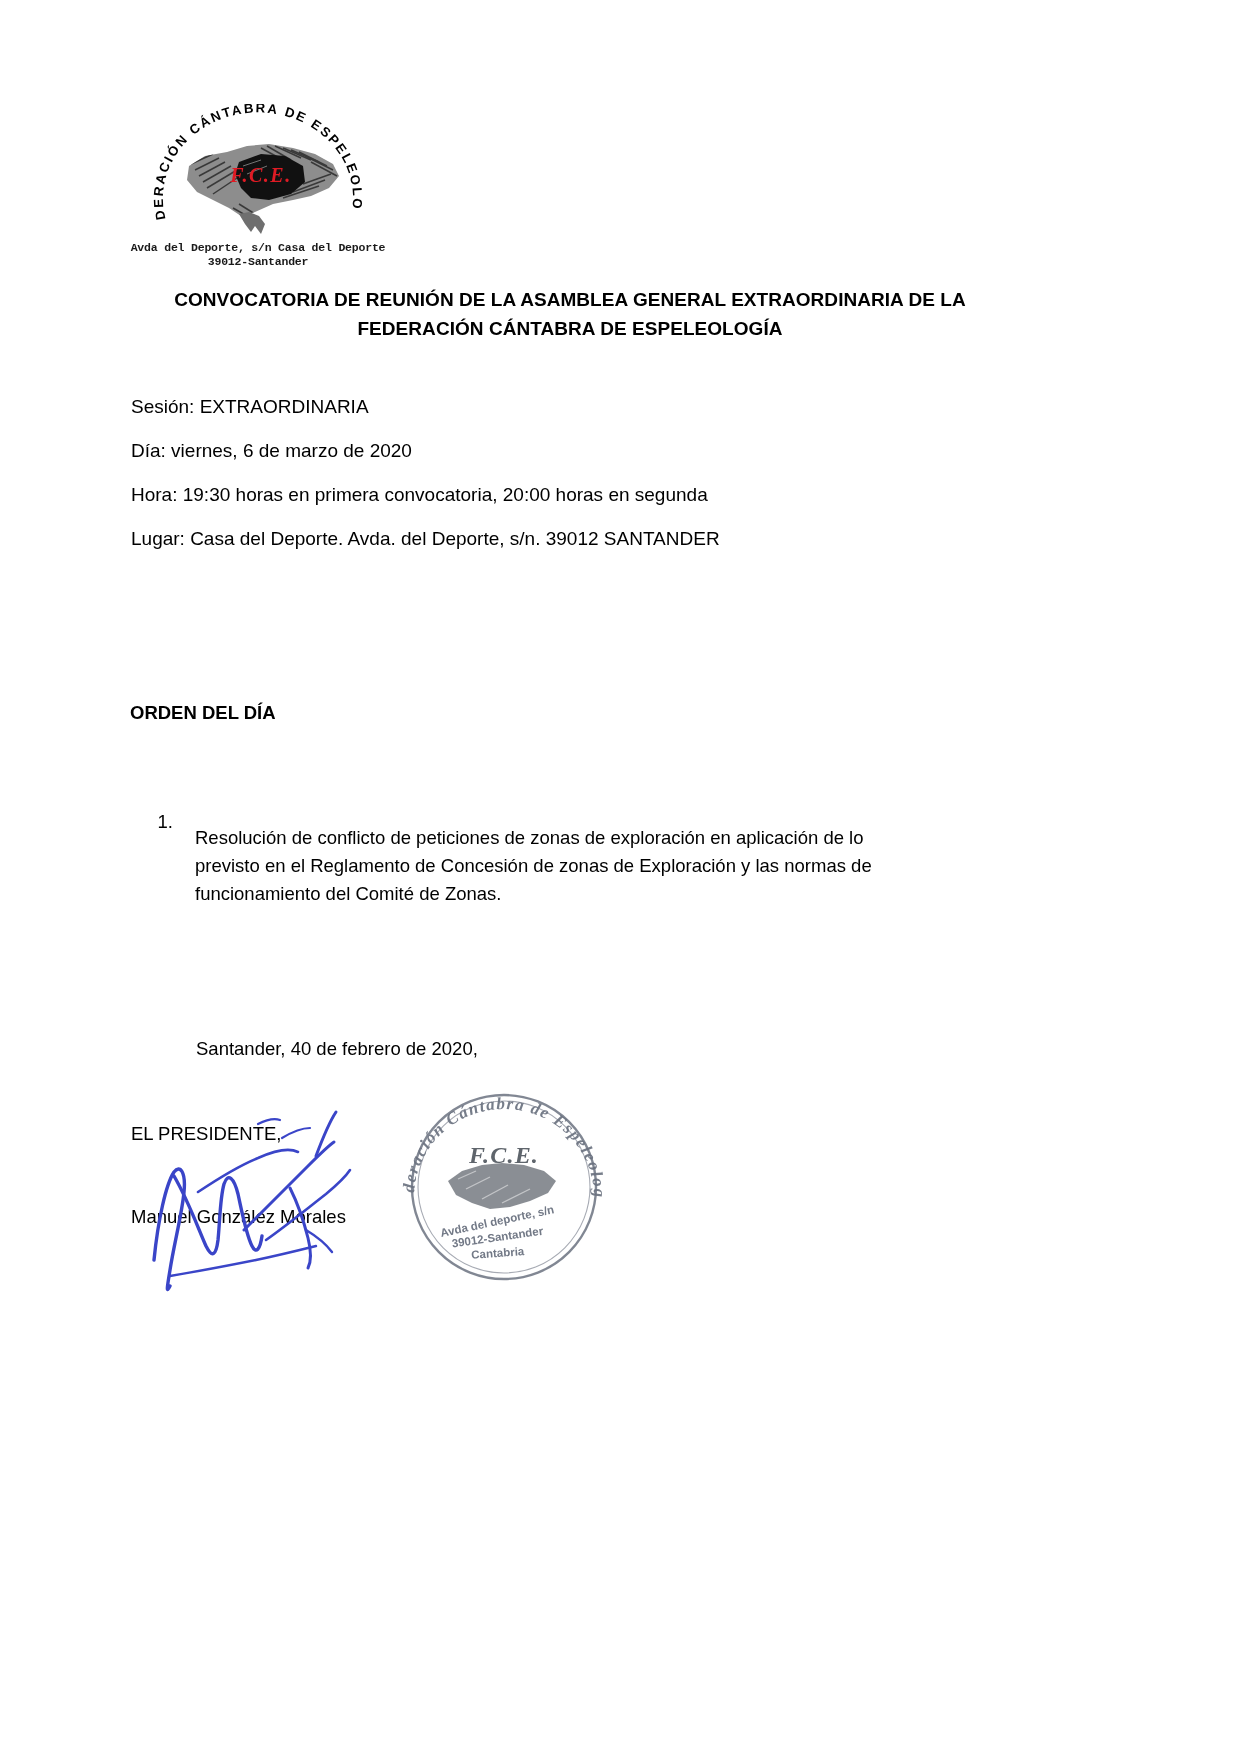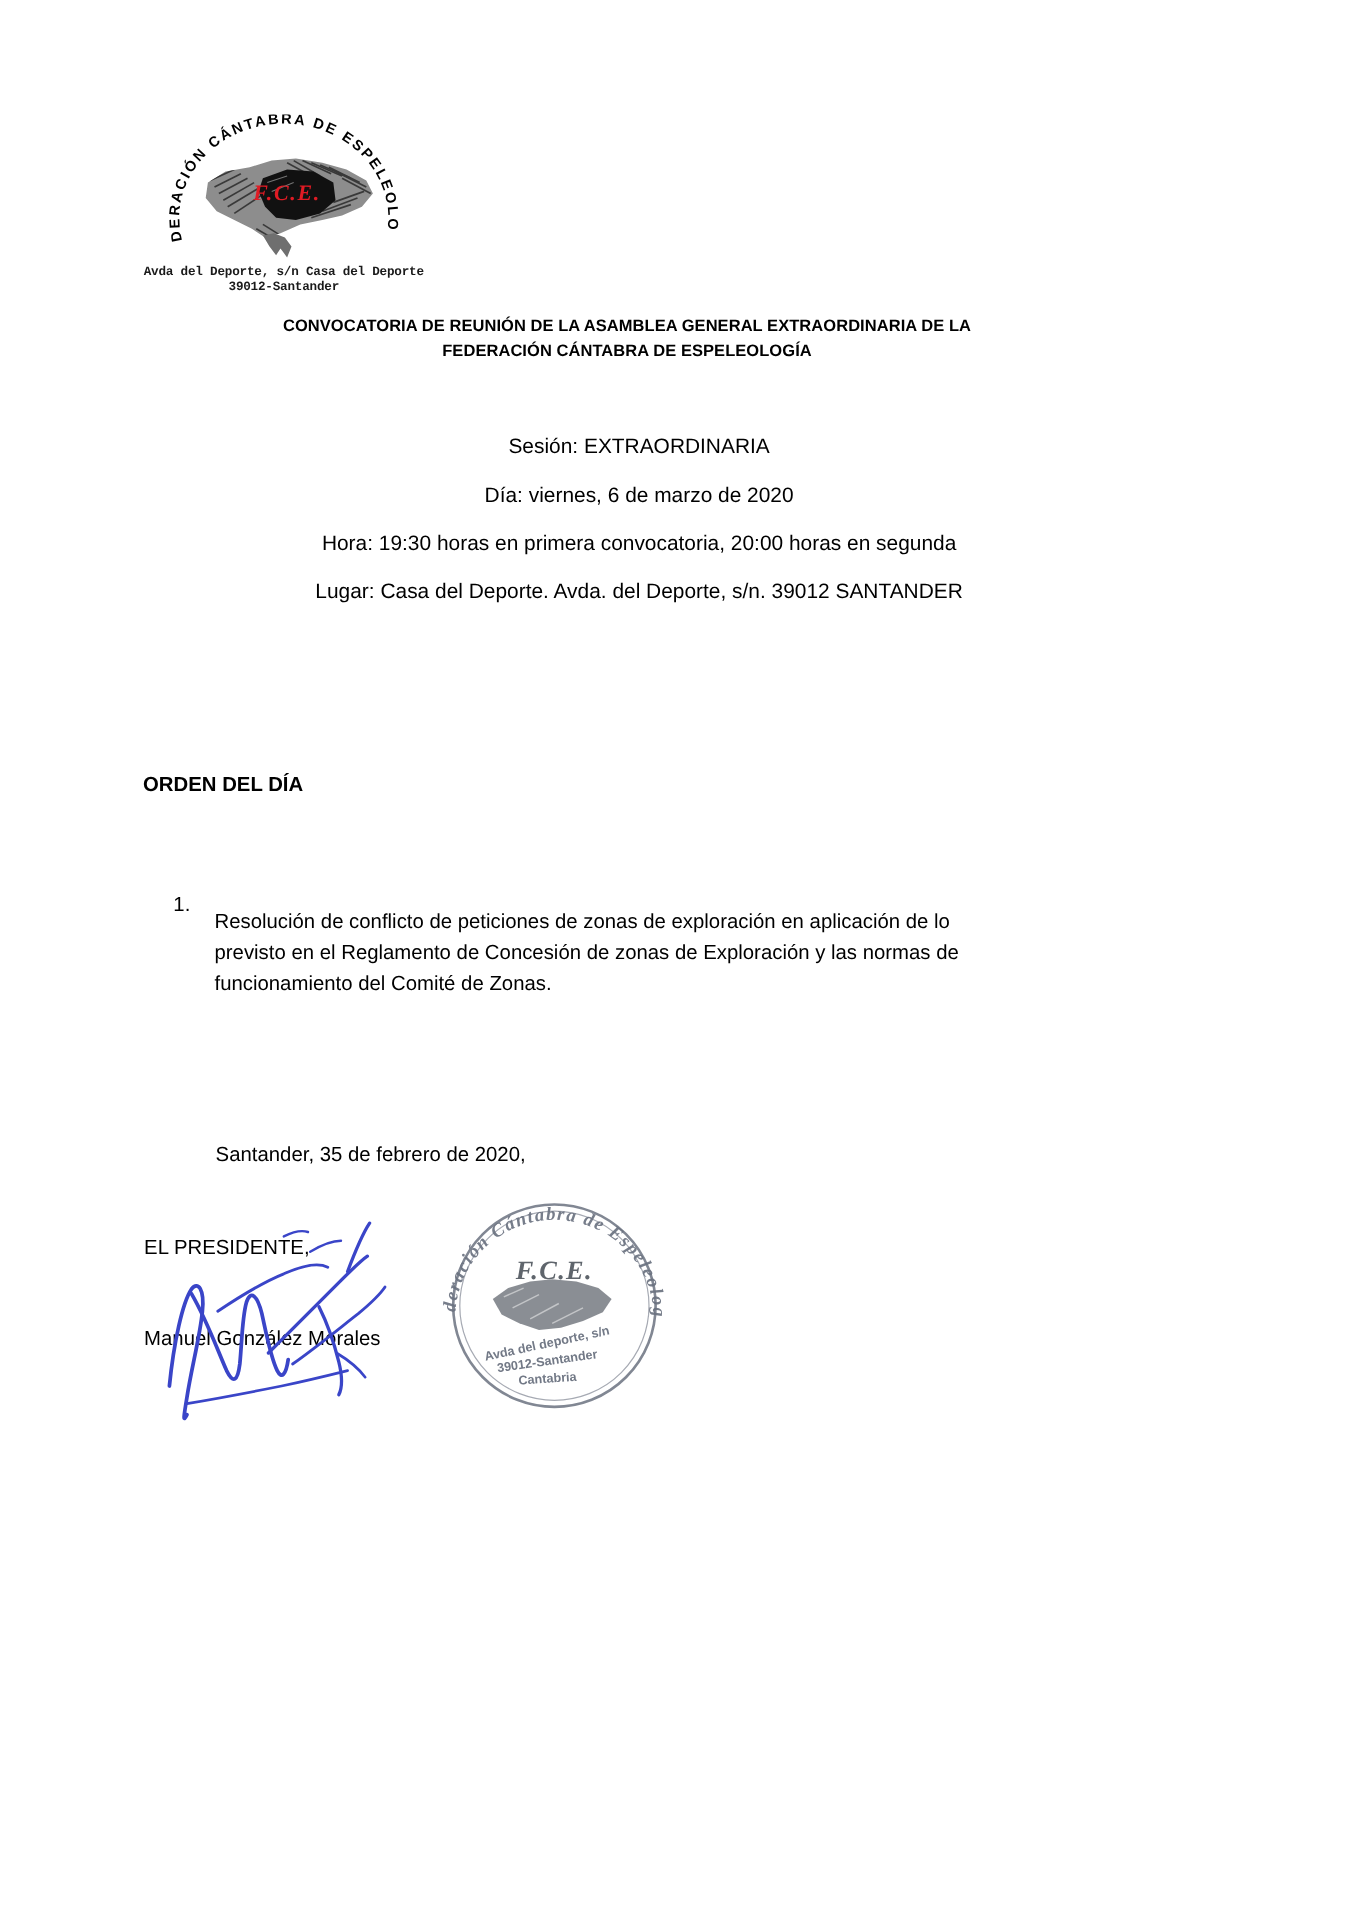--- a/index.html
+++ b/index.html
@@ -44,40 +44,39 @@
     letter-spacing: -0.2px;
   }
 
   
   .doc-title {
     position: absolute;
     left: 130px;
     top: 285px;
     width: 880px;
     text-align: center;
-    font-size: 15px;
+    font-size: 19px;
     font-weight: bold;
     line-height: 1.55;
     letter-spacing: 0.05px;
   }
   .doc-title .tline { display: block; }
 
   
   .meta-block {
     position: absolute;
     left: 131px;
     top: 397px;
     width: 900px;
   }
   .meta-line {
     font-size: 19px;
     line-height: 1.0;
     margin-bottom: 25px;
     white-space: nowrap;
-    text-align: center;
   }
 
   
   .agenda-heading {
     position: absolute;
     left: 130px;
     top: 702px;
     width: 880px;
     text-align: left;
     font-size: 18.5px;
@@ -230,21 +229,21 @@
 
   <div class="agenda-heading">ORDEN DEL DÍA</div>
 
   <div class="agenda-list">
     <div class="agenda-item">
       <span class="agenda-num">1.</span>
       <span class="agenda-text">Resolución de conflicto de peticiones de zonas de exploración en aplicación de lo previsto en el Reglamento de Concesión de zonas de Exploración y las normas de funcionamiento del Comité de Zonas.</span>
     </div>
   </div>
 
-  <div class="sign-date">Santander, 35 de febrero de 2020,</div>
+  <div class="sign-date">Santander, 40 de febrero de 2020,</div>
   <div class="sign-role">EL PRESIDENTE,</div>
   <div class="sign-name">Manuel González Morales</div>
 
   <svg class="signature-ink" viewBox="0 0 250 220" xmlns="http://www.w3.org/2000/svg">
     <g fill="none" stroke="#3a45c8" stroke-linecap="round" stroke-linejoin="round">
       <path d="M14,180 C18,140 26,104 34,92 C40,84 46,92 44,112
                C42,134 34,164 30,190 C27,208 26,214 30,206" stroke-width="3.4"></path>
       <path d="M34,96 C48,120 58,148 66,166 C72,178 76,176 78,160
                C80,140 80,118 84,104 C88,92 94,98 98,114
                C102,132 106,154 112,166 C116,174 120,170 122,156" stroke-width="3.4"></path>

